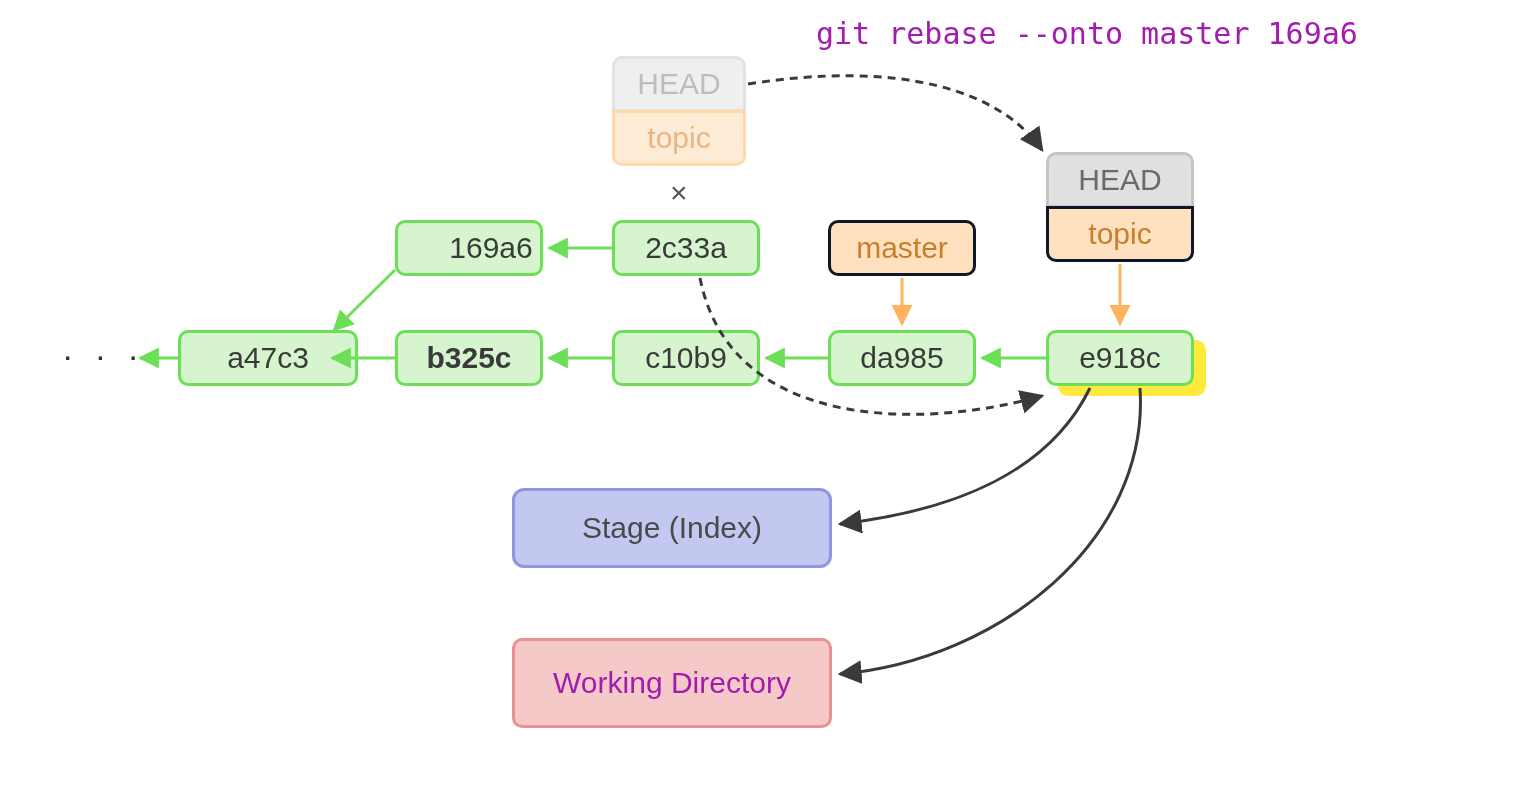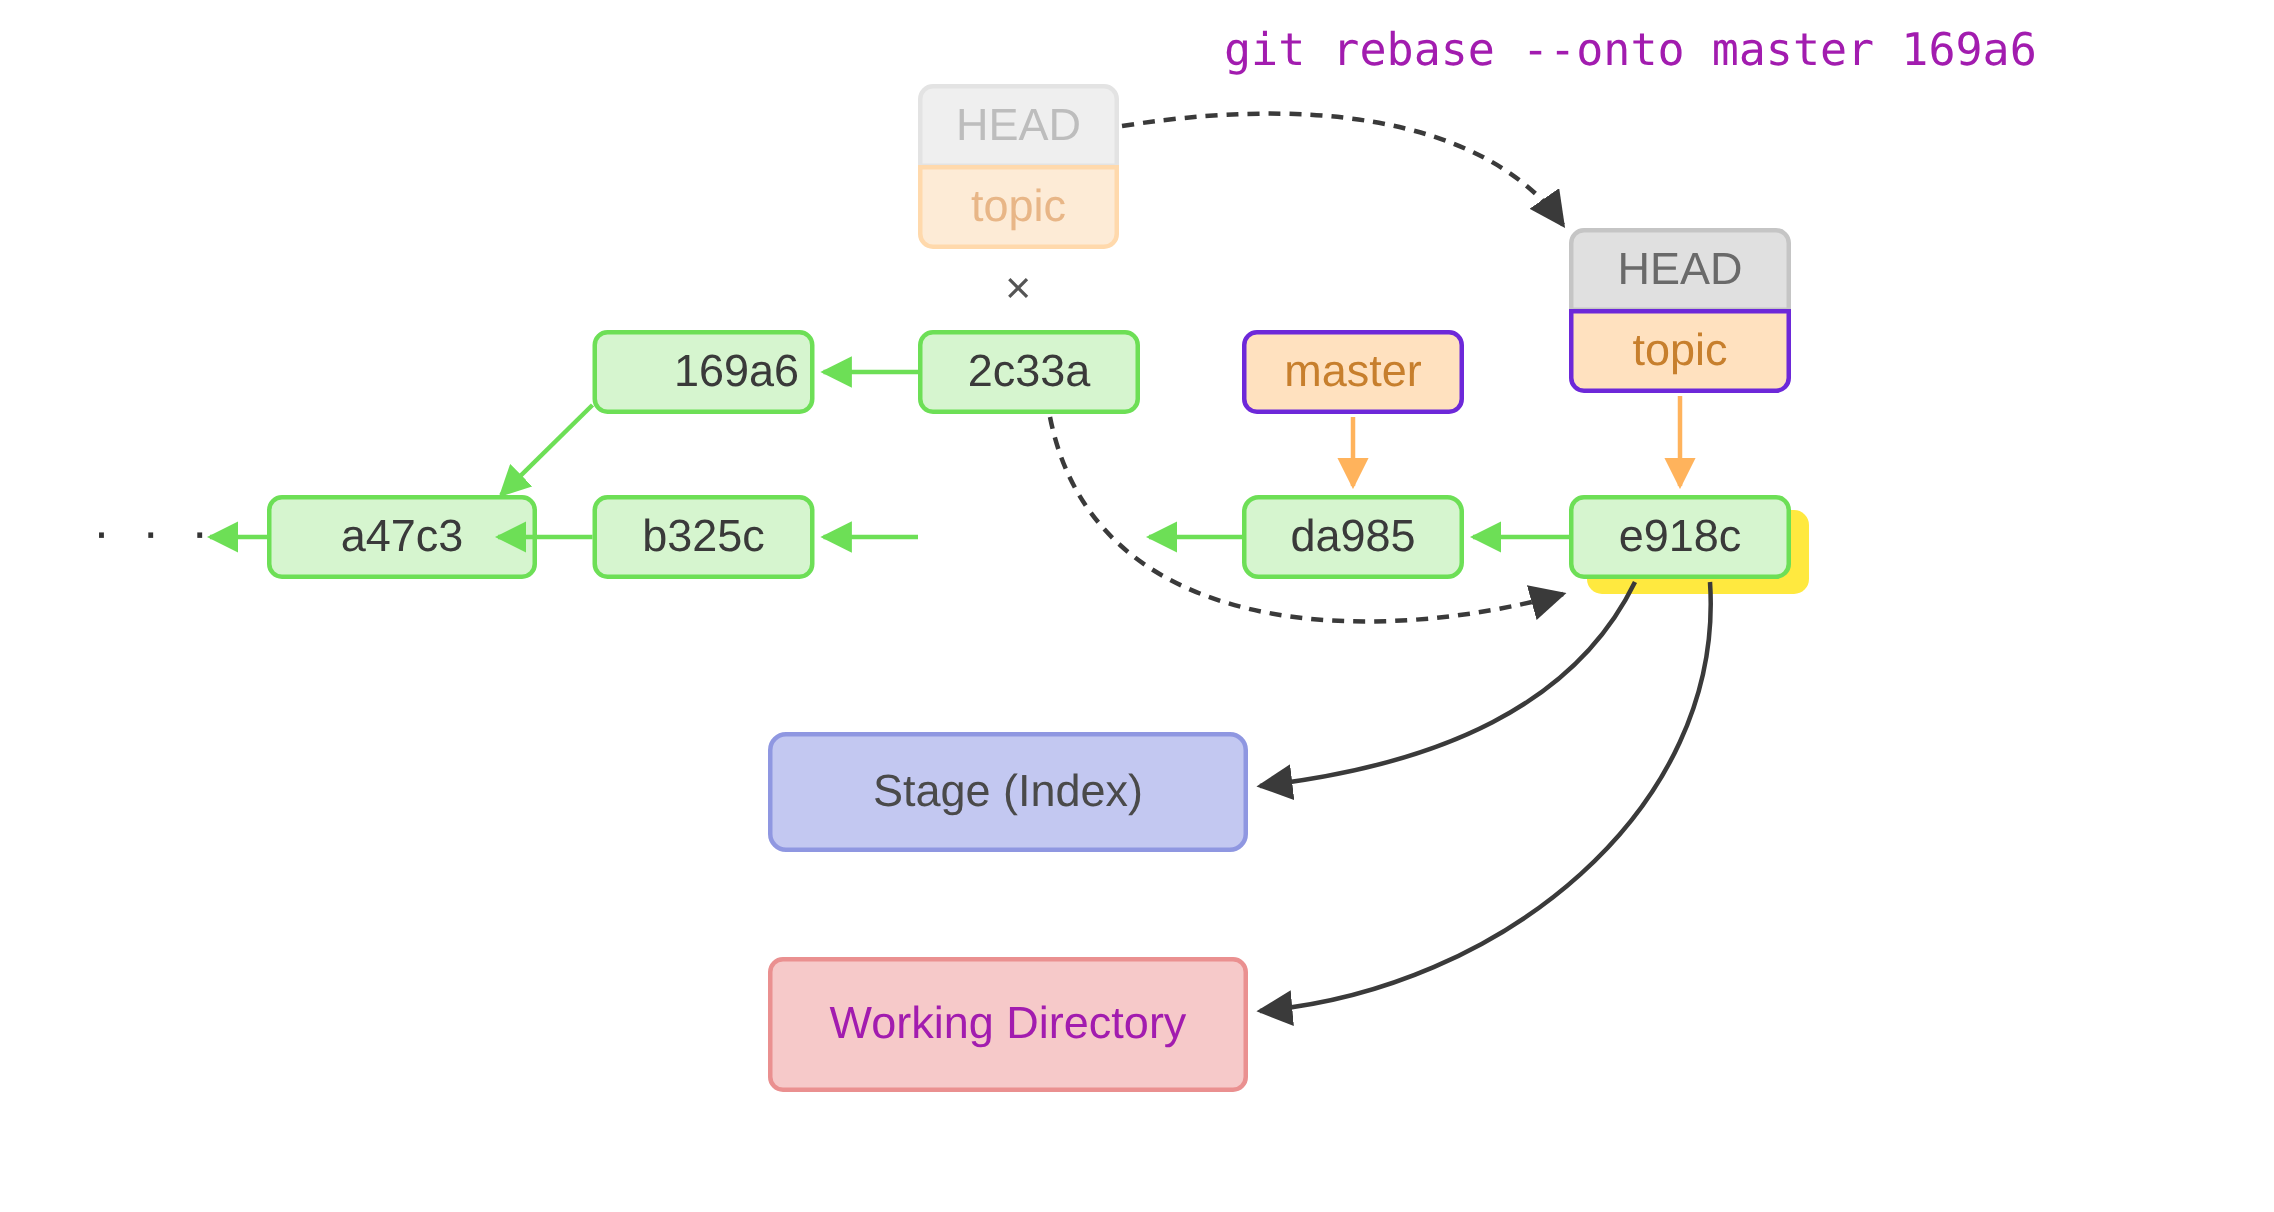--- a/index.html
+++ b/index.html
@@ -35,21 +35,21 @@
   }
   .ref-head {
     background: #e0e0e0;
     border: 3px solid #c5c5c5;
     color: #6a6a6a;
     font-size: 30px;
     height: 56px;
   }
   .ref-branch {
     background: #ffe1bf;
-    border: 3px solid #6d28d9;
+    border: 3px solid #0f172a;
     color: #c77f2d;
     font-size: 30px;
     height: 56px;
   }
   .ref-faded-head {
     background: #efefef;
     border: 3px solid #e3e3e3;
     color: #bdbdbd;
     font-size: 30px;
     height: 56px;
@@ -119,21 +119,22 @@
   <div class="box ref-branch" style="left:1046px; top:206px; width:148px; border-top-left-radius:0; border-top-right-radius:0;">topic</div>
 
   <div class="box ref-branch" style="left:828px; top:220px; width:148px;">master</div>
 
   <div class="cross" style="left:670px; top:176px;">×</div>
 
   <div class="box commit" style="left:395px; top:220px; width:148px;padding-left:44px;">169a6</div>
   <div class="box commit" style="left:612px; top:220px; width:148px;">2c33a</div>
 
   <div class="box commit" style="left:178px; top:330px; width:180px;">a47c3</div>
-  <div class="box commit" style="left:395px; top:330px; width:148px;">b325c</div>
+  <div class="box commit" style="left:395px; top:330px; width:148px;font-weight:bold;">b325c</div>
+  <div class="box commit" style="left:612px; top:330px; width:148px;">c10b9</div>
   <div class="box commit" style="left:828px; top:330px; width:148px;border-radius:11px;">da985</div>
 
   <div class="highlight" style="left:1058px; top:340px; width:148px; height:56px;"></div>
   <div class="box commit" style="left:1046px; top:330px; width:148px;">e918c</div>
 
   <div class="ellipsis" style="left:62px; top:336px;">· · ·</div>
 
   <div class="box area-stage" style="left:512px; top:488px; width:320px;border-radius:12px;">Stage (Index)</div>
 
   <div class="box area-work" style="left:512px; top:638px; width:320px;">Working Directory</div>

